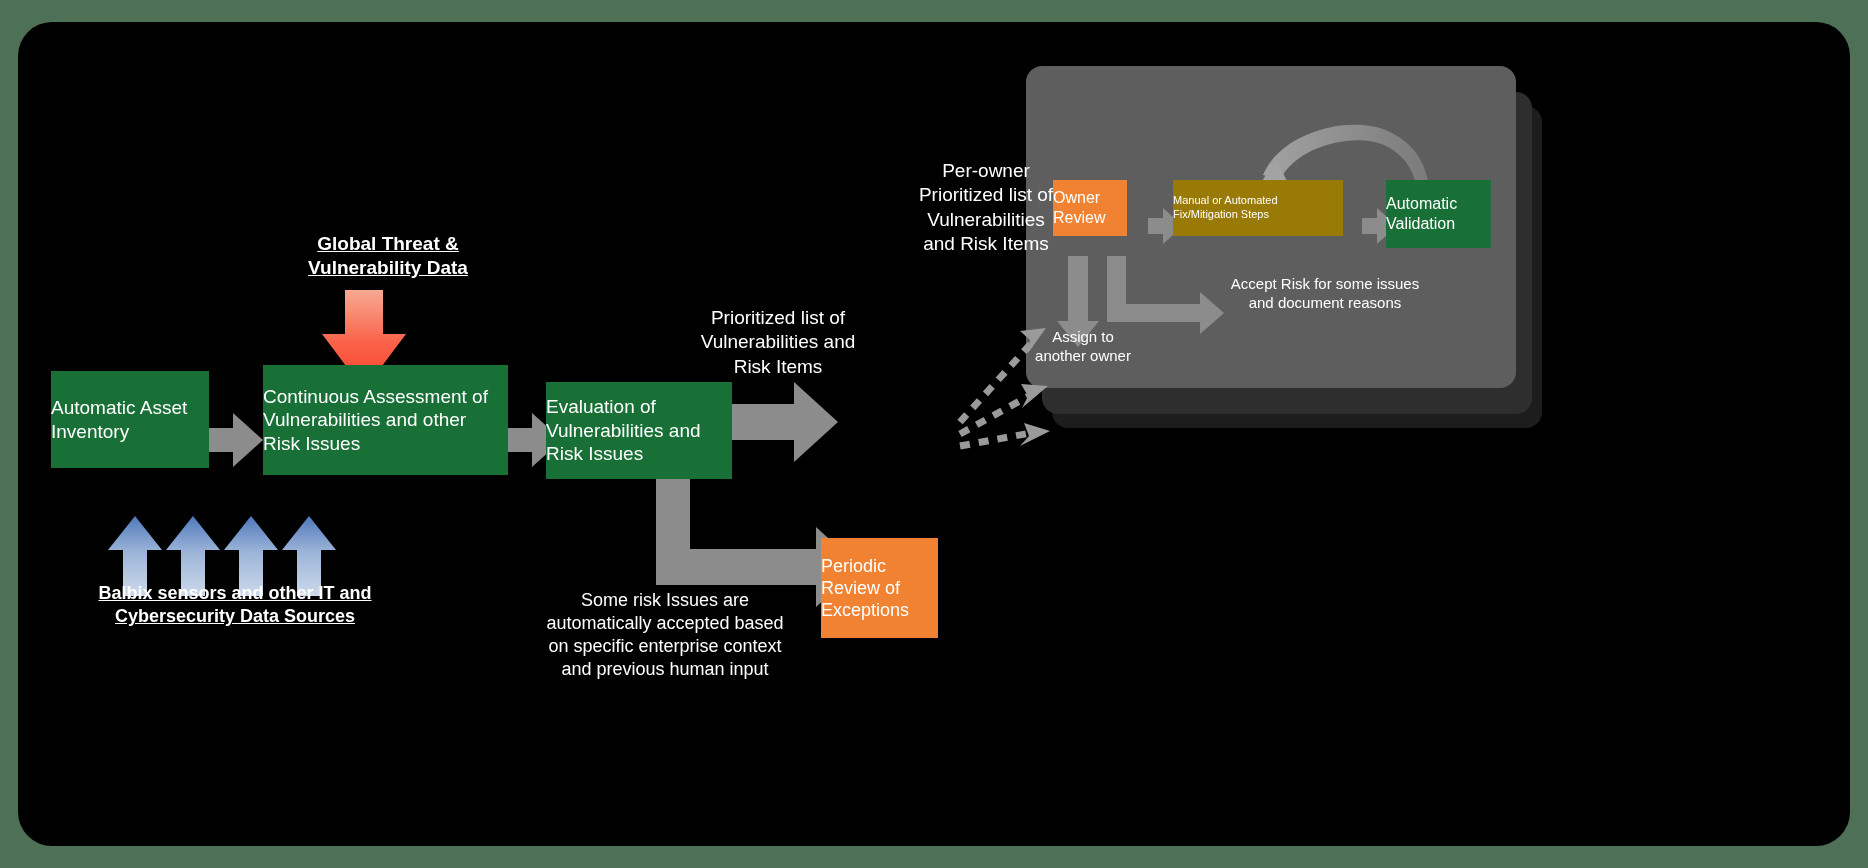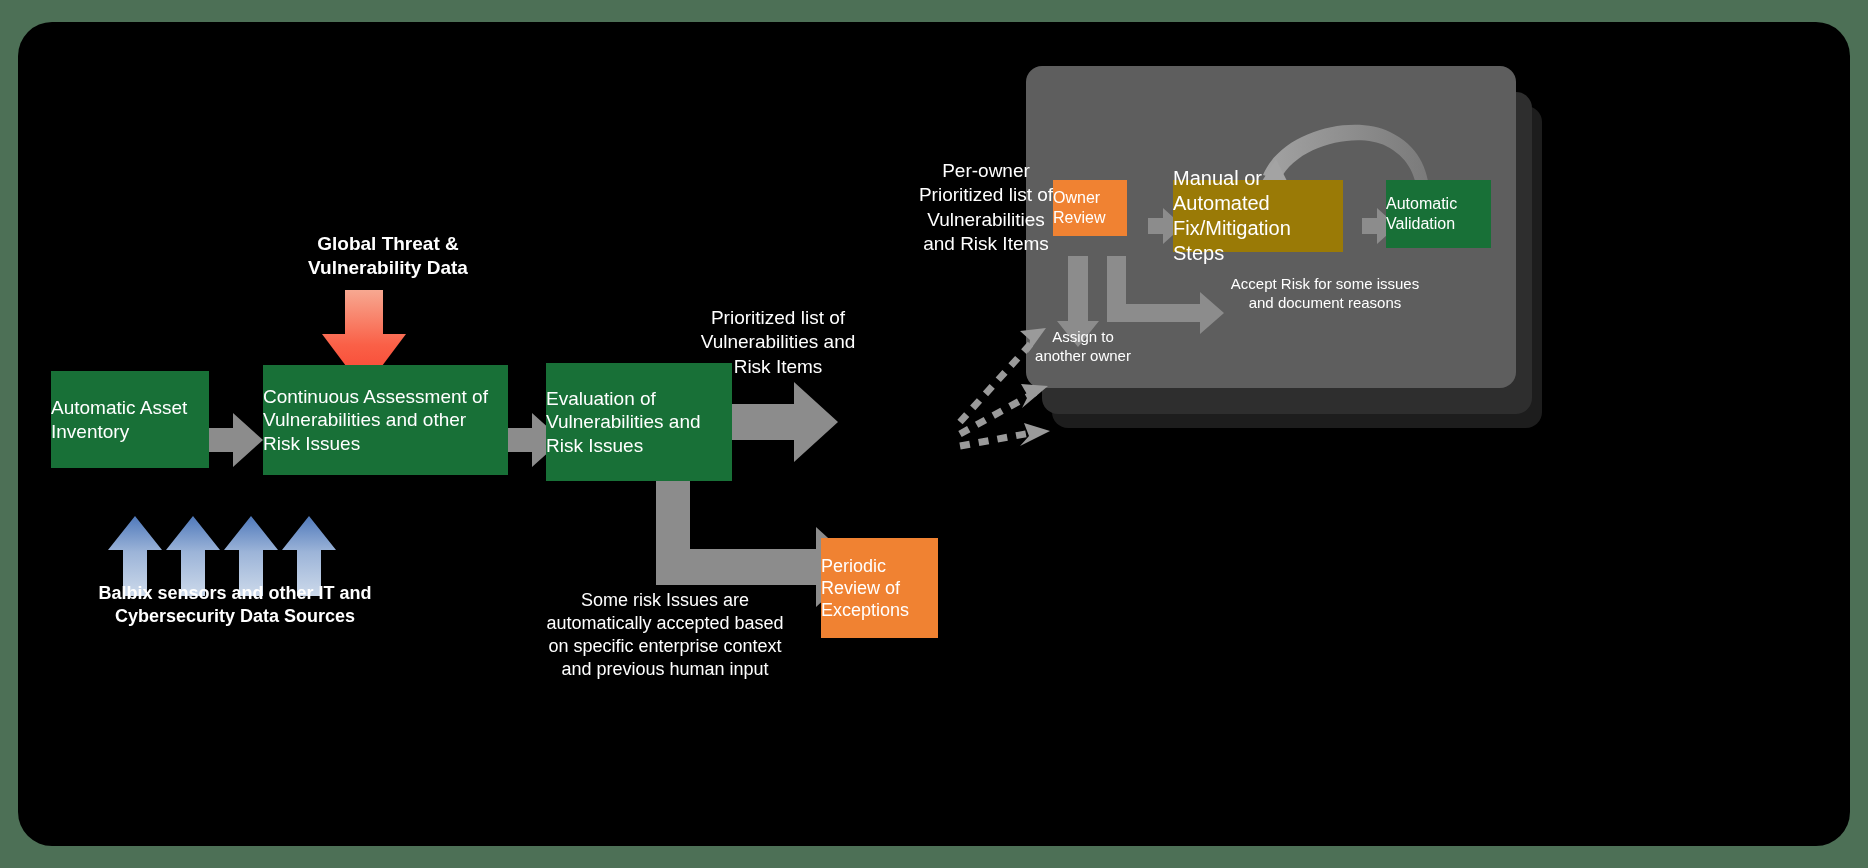--- a/index.html
+++ b/index.html
@@ -43,21 +43,21 @@
   .orange { background: #f08232; }
   .gold   { background: #9a7a06; }
 
   .label {
     position: absolute;
     color: #ffffff;
     text-align: center;
     line-height: 1.28;
     white-space: pre-line;
   }
-  .label.bold { font-weight: bold; }
+  .label.bold { font-weight: bold; text-decoration: underline; }
 
   .card {
     position: absolute;
     border-radius: 16px;
   }
   .card-back2 { background: #1d1d1d; }
   .card-back1 { background: #2e2e2e; }
   .card-front { background: #5e5e5e; }
 
   svg.ov {
@@ -159,33 +159,33 @@
       </g>
     </svg>
 
     <div class="node green" style="left:33px; top:349px; width:158px; height:97px; font-size:19px;">Automatic Asset
 Inventory</div>
 
     <div class="node green" style="left:245px; top:343px; width:245px; height:110px; font-size:19px;">Continuous  Assessment
 of Vulnerabilities and
 other Risk Issues</div>
 
-    <div class="node green" style="left:528px; top:341px; width:186px; height:118px; font-size:19px;">Evaluation of
+    <div class="node green" style="left:528px; top:360px; width:186px; height:97px; font-size:19px;">Evaluation of
 Vulnerabilities
 and Risk Issues</div>
 
 
     <div class="node orange" style="left:803px; top:485px; width:117px; height:100px; font-size:18px;margin-top:31px;">Periodic
 Review of
 Exceptions</div>
 
     <div class="node orange" style="left:1035px; top:158px; width:74px; height:56px; font-size:16px;">Owner
 Review</div>
 
-    <div class="node gold" style="left:1155px; top:158px; width:170px; height:72px; font-size:20px;">Manual or Automated
+    <div class="node gold" style="left:1155px; top:158px; width:170px; height:56px; font-size:11px;">Manual or Automated
 Fix/Mitigation Steps</div>
 
     <div class="node green" style="left:1368px; top:158px; width:105px; height:68px; font-size:16px;">Automatic
 Validation</div>
 
     <div class="label bold" style="left:256px; top:210px; width:228px; font-size:19px;">Global Threat &amp;
 Vulnerability Data</div>
 
     <div class="label bold" style="left:52px; top:560px; width:330px; font-size:18px;">Balbix sensors and other IT and
 Cybersecurity Data Sources</div>

